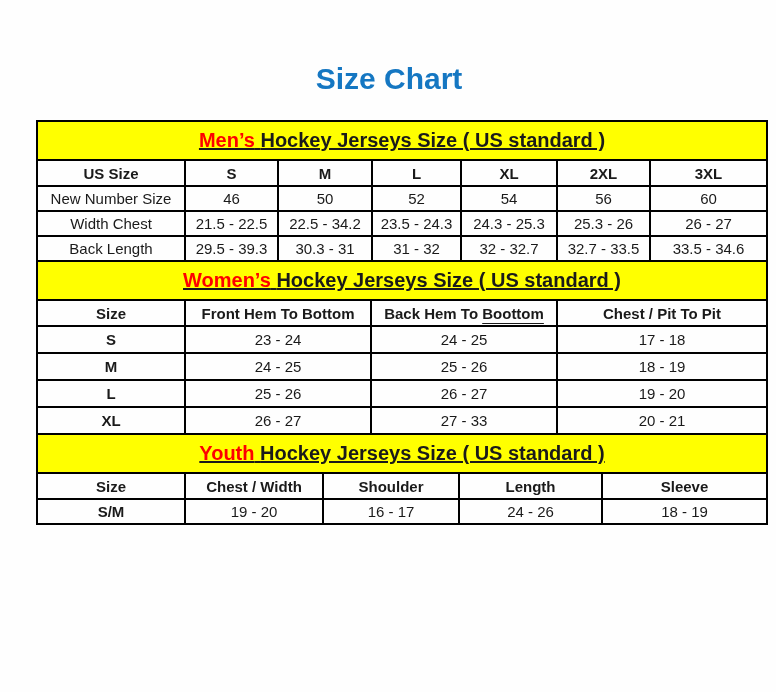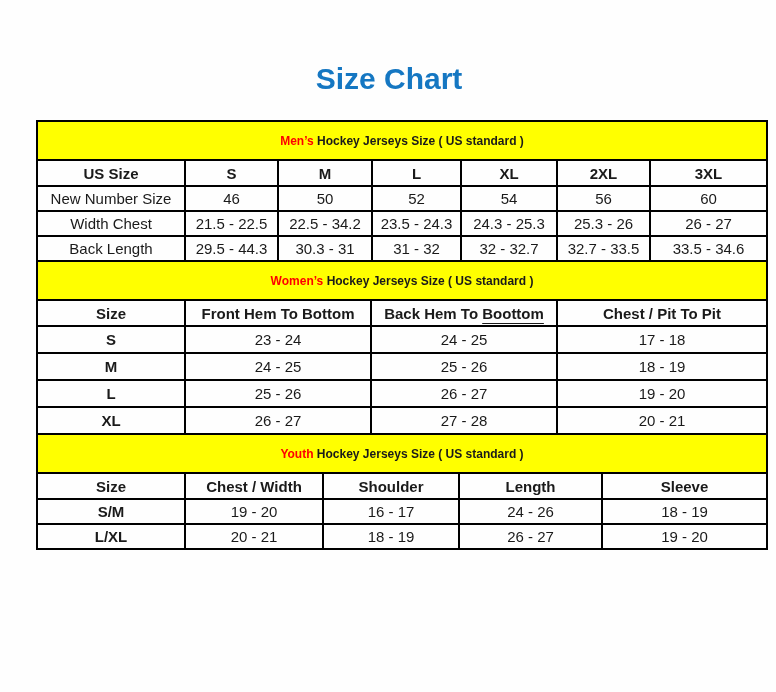--- a/index.html
+++ b/index.html
@@ -29,22 +29,23 @@
     border:2px solid var(--line_black,#000);
     text-align:center;vertical-align:middle;
     font-size:15px;
     padding:0 2px;
     overflow:hidden;
     white-space:nowrap;
   }
   td.band{
     background:var(--band_yellow,#ffff00);
     height:37px;
-    font-size:12px;
+    font-size:20px;
     font-weight:bold;
+    text-decoration:underline;
   }
   .band .red{color:var(--accent_red,#fe0000);}
   tr.cols td{font-weight:bold;height:24px;}
   .mens tr.data td{height:23px;}
   .womens tr.data td{height:25px;}
   .youth tr.data td{height:23px;}
   .womens td.rowlabel,.youth td.rowlabel{font-weight:bold;}
   .squiggle{
     text-decoration-line:underline;
     text-decoration-style:wavy;
@@ -99,21 +100,21 @@
           <td class="rowlabel">Width Chest</td>
           <td>21.5 - 22.5</td>
           <td>22.5 - 34.2</td>
           <td>23.5 - 24.3</td>
           <td>24.3 - 25.3</td>
           <td>25.3 - 26</td>
           <td>26 - 27</td>
         </tr>
         <tr class="data">
           <td class="rowlabel">Back Length</td>
-          <td>29.5 - 44.3</td>
+          <td>29.5 - 39.3</td>
           <td>30.3 - 31</td>
           <td>31 - 32</td>
           <td>32 - 32.7</td>
           <td>32.7 - 33.5</td>
           <td>33.5 - 34.6</td>
         </tr>
       </tbody>
     </table>
 
     <table class="tbl womens">
@@ -147,21 +148,21 @@
         </tr>
         <tr class="data">
           <td class="rowlabel">L</td>
           <td>25 - 26</td>
           <td>26 - 27</td>
           <td>19 - 20</td>
         </tr>
         <tr class="data">
           <td class="rowlabel">XL</td>
           <td>26 - 27</td>
-          <td>27 - 28</td>
+          <td>27 - 33</td>
           <td>20 - 21</td>
         </tr>
       </tbody>
     </table>
 
     <table class="tbl youth">
       <colgroup>
         <col style="width:148px">
           <col style="width:138px">
           <col style="width:136px">
@@ -179,24 +180,17 @@
           <td>Length</td>
           <td>Sleeve</td>
         </tr>
         <tr class="data">
           <td class="rowlabel">S/M</td>
           <td>19 - 20</td>
           <td>16 - 17</td>
           <td>24 - 26</td>
           <td>18 - 19</td>
         </tr>
-        <tr class="data">
-          <td class="rowlabel">L/XL</td>
-          <td>20 - 21</td>
-          <td>18 - 19</td>
-          <td>26 - 27</td>
-          <td>19 - 20</td>
-        </tr>
       </tbody>
     </table>
 
   </div>
 </div>
 
 </body></html>

